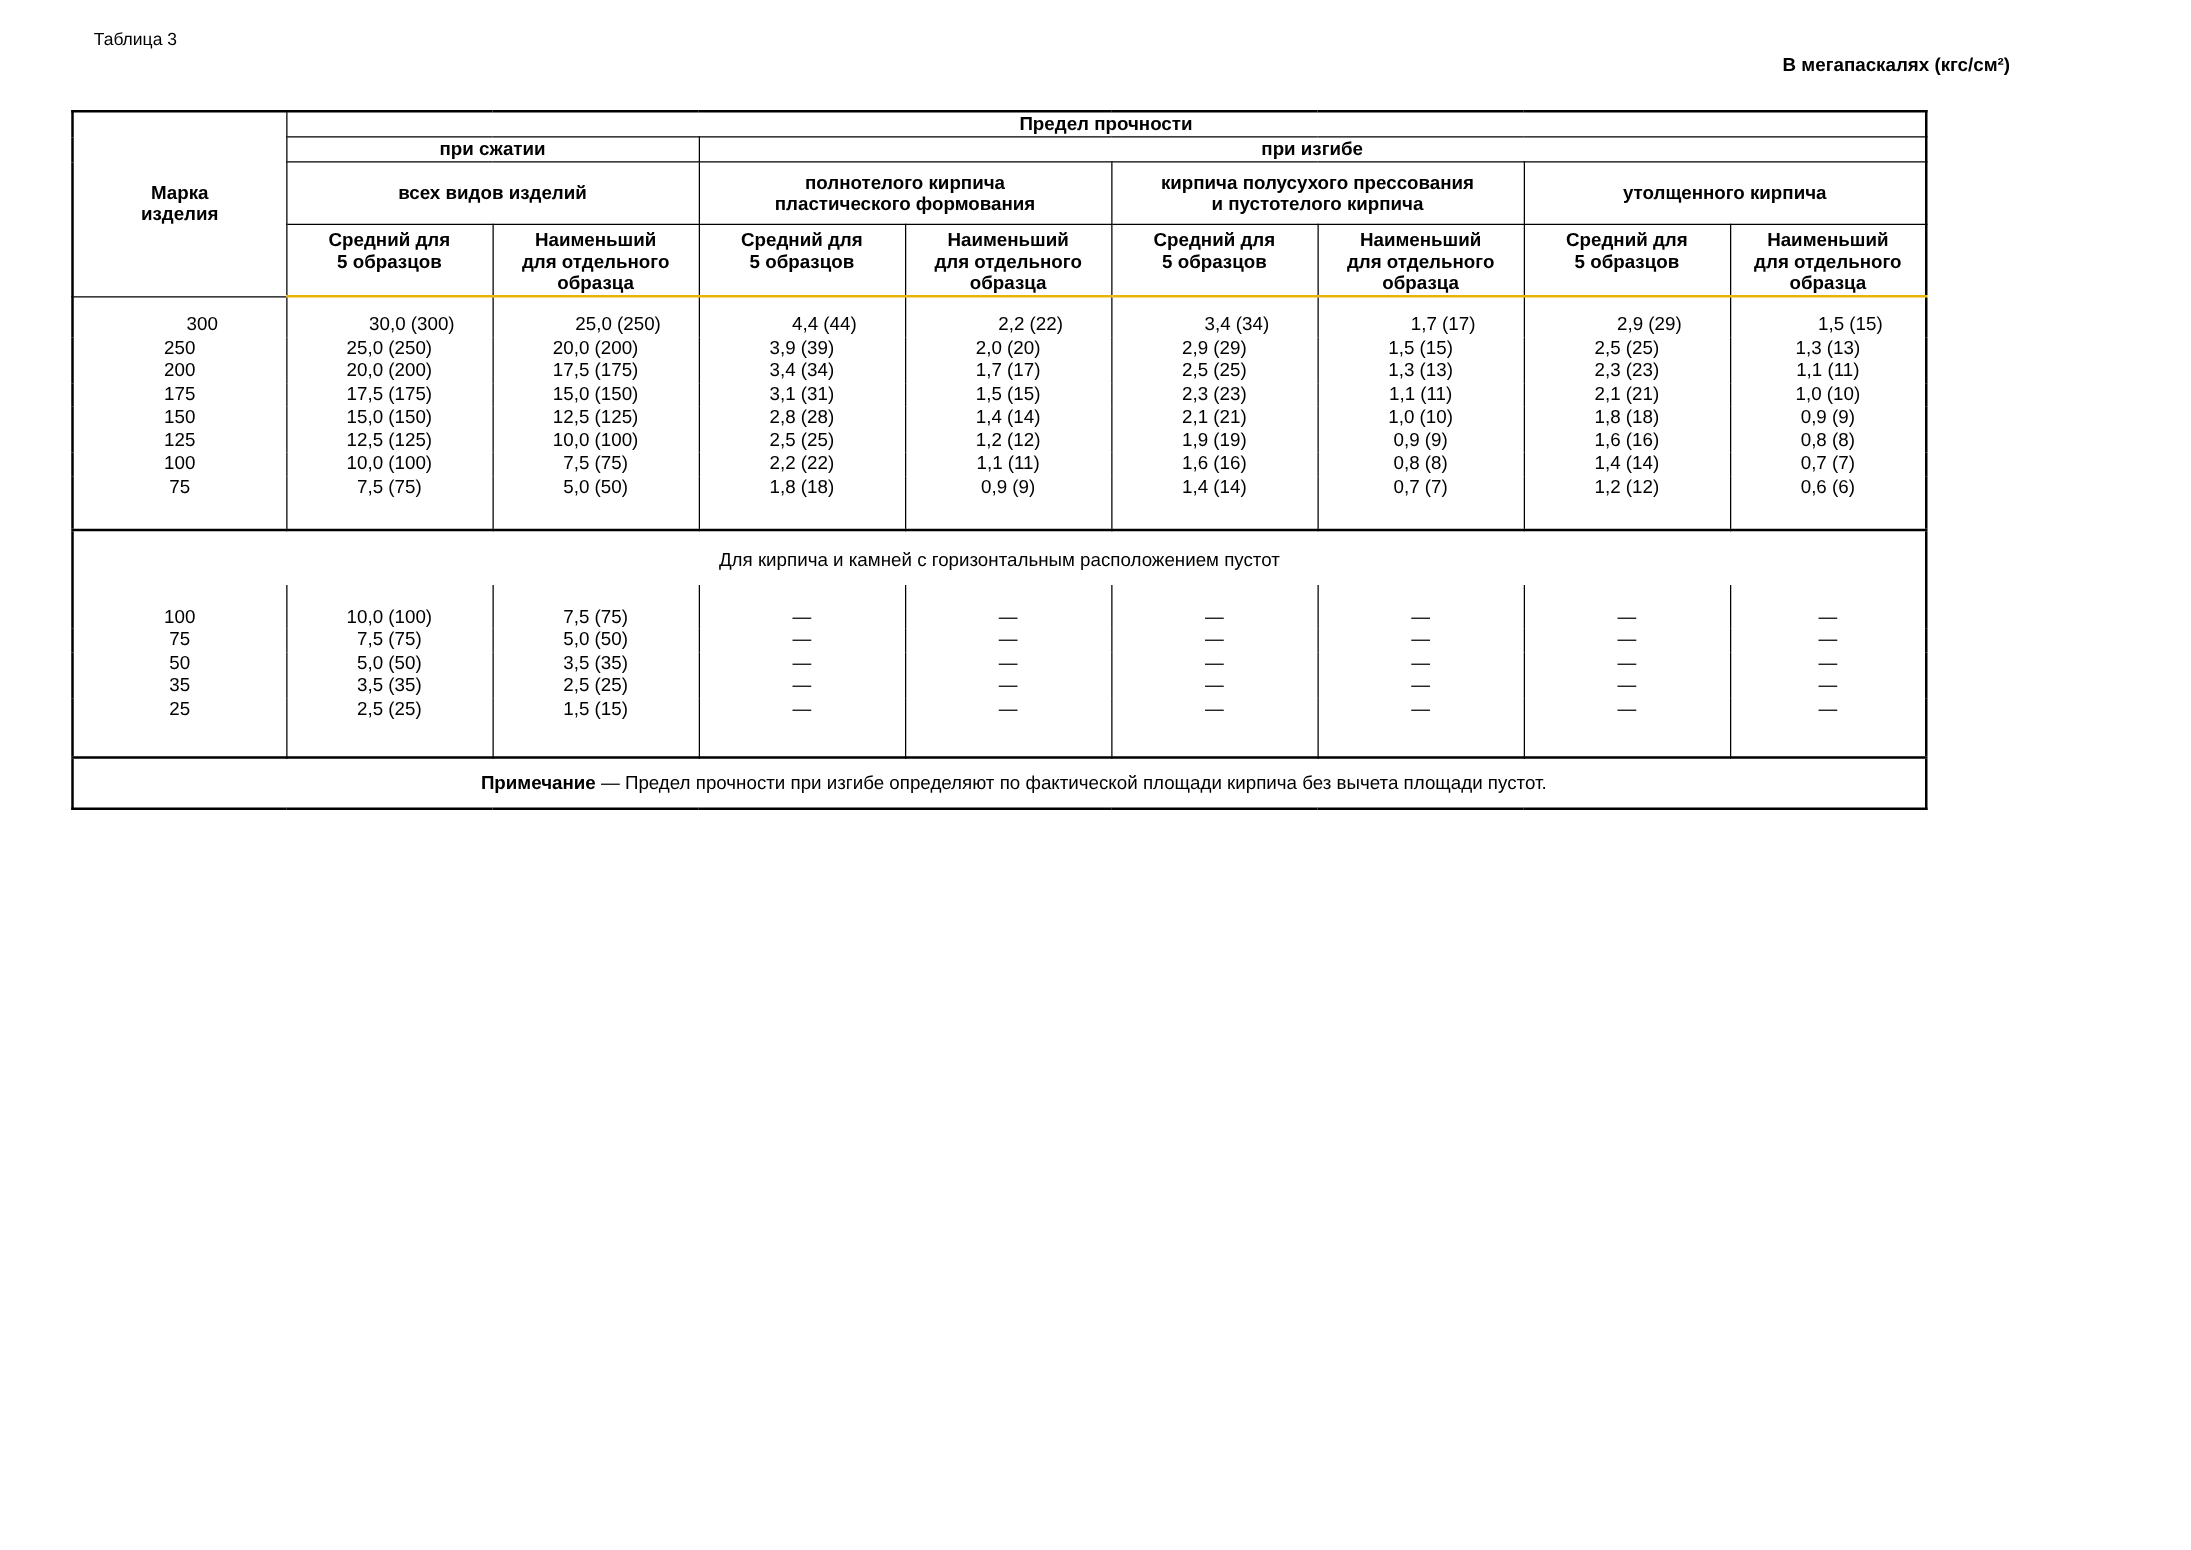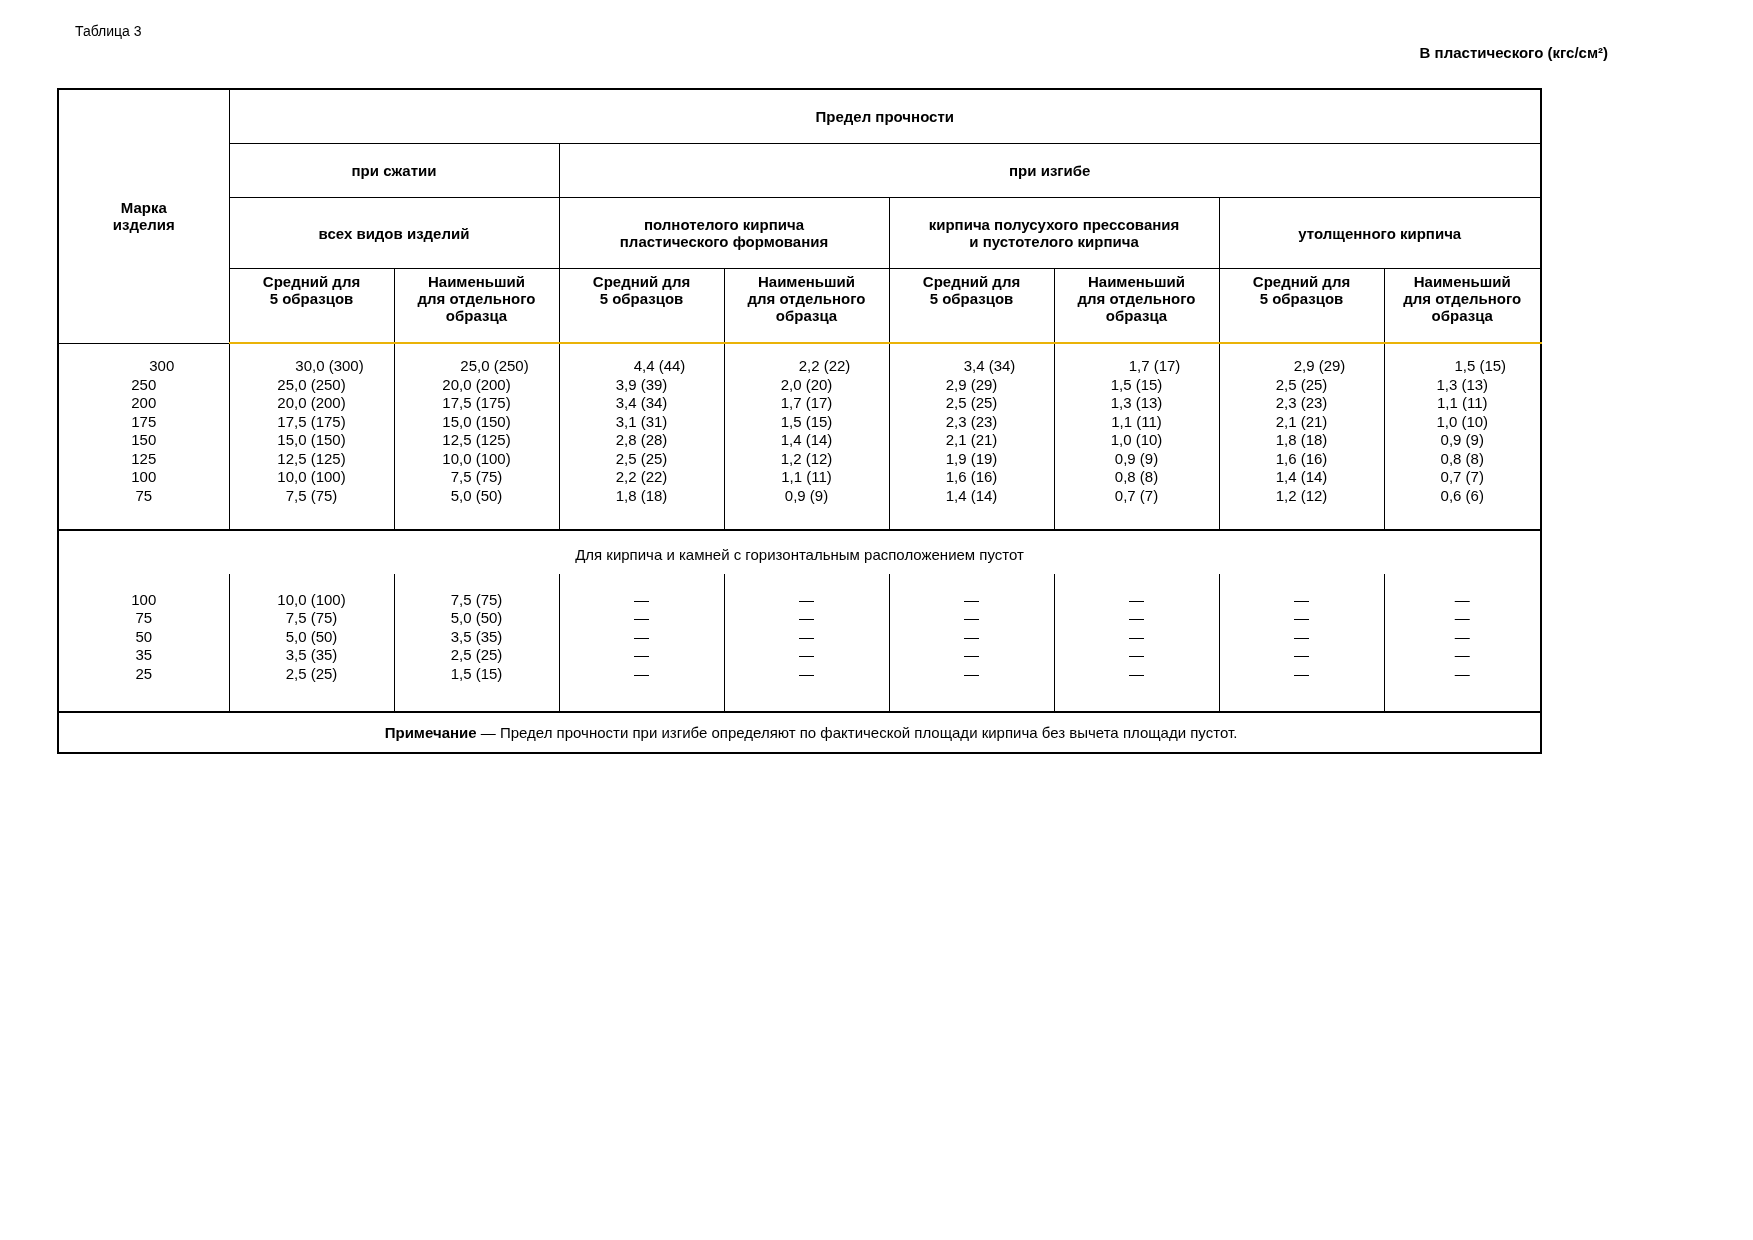--- a/index.html
+++ b/index.html
@@ -29,21 +29,21 @@
   table.gost th, table.gost td {
     text-align: center;
     vertical-align: middle;
     overflow: hidden;
   }
   thead th {
     border: 1px solid #000;
     font-weight: bold;
     white-space: pre-line;
     line-height: 17px;
-    padding: 18px 4px;
+    padding: 1px 4px;
   }
   thead tr.r1 th { height: 19px; }
   thead tr.r2 th { height: 19px; }
   thead tr.r3 th { height: 50px; vertical-align: middle; }
   thead tr.r4 th { height: 54px; vertical-align: top; padding-top: 4px; border-bottom: 2px solid #eab308; }
   th.mark-h { vertical-align: middle; }
   tbody.data td {
     border-left: 1px solid #000;
     border-right: 1px solid #000;
     line-height: 18.5px;
@@ -63,21 +63,21 @@
     text-align: left;
     padding: 11px 23px 11px 46px;
     line-height: 17px;
   }
   td.note .lbl { font-weight: bold; }
 </style>
 </head>
 <body>
 
 <div class="caption">Таблица 3</div>
-<div class="units">В пластического (кгс/см²)</div>
+<div class="units">В мегапаскалях (кгс/см²)</div>
 
 <table class="gost">
   <colgroup>
     <col style="width:171px">
       <col style="width:165px">
       <col style="width:165px">
     <col style="width:165px">
       <col style="width:165px">
       <col style="width:165px">
     <col style="width:165px">

